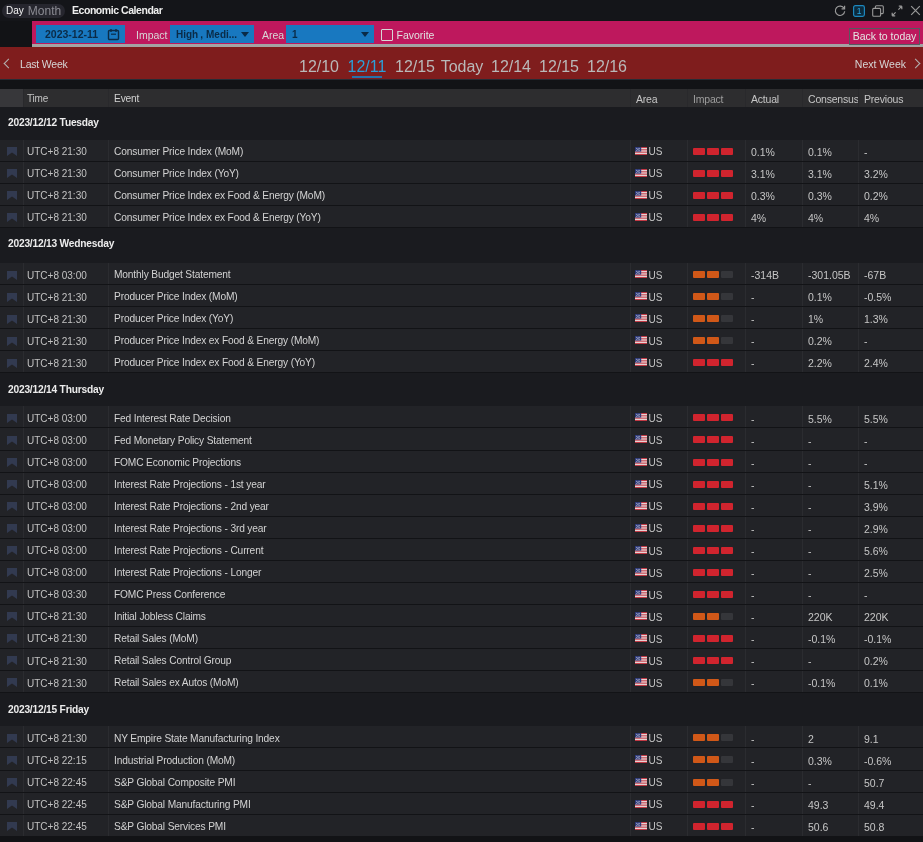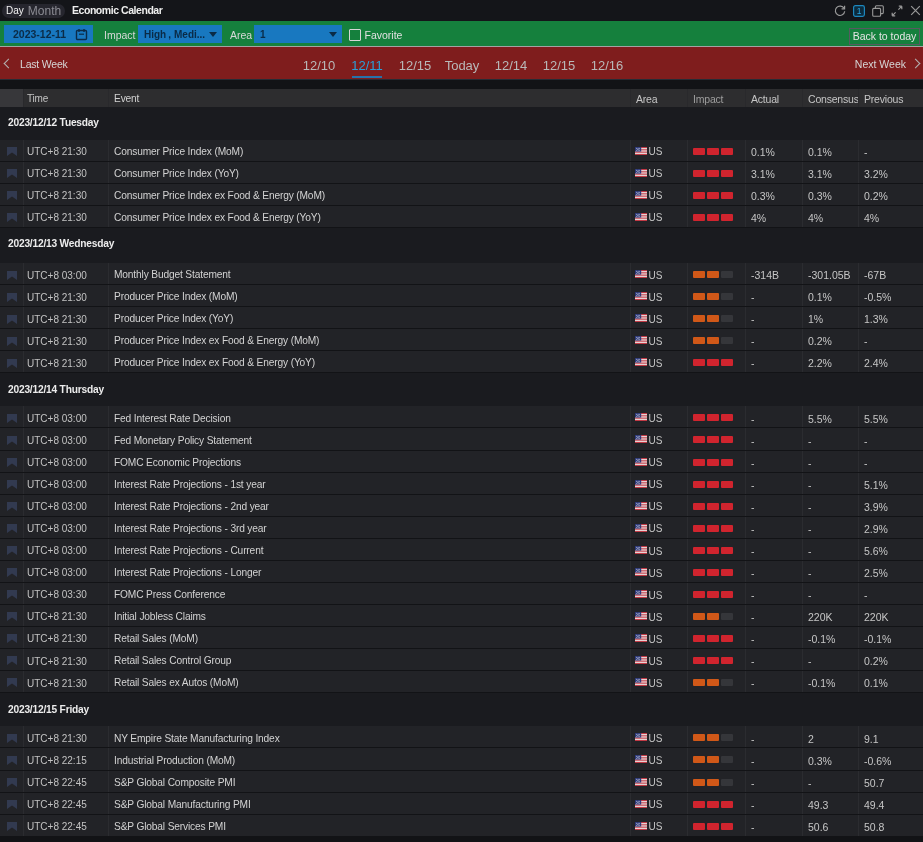--- a/index.html
+++ b/index.html
@@ -9,39 +9,39 @@
 
 .titlebar { position:relative; height:21px; background:#141519; }
 .tabpill { position:absolute; left:2px; top:3.5px; height:14px; background:#26262e; border-radius:7px; display:flex; align-items:center; padding:0 4px; gap:4px; }
 .tabpill .day { color:#f2f2f2; font-size:10px; }
 .tabpill .month { color:#8b8b93; font-size:12px; }
 .ttl { position:absolute; left:72px; top:4px; color:#eeeeee; font-weight:bold; font-size:10.5px; letter-spacing:-0.45px; }
 .winicons { position:absolute; right:0; top:0; height:21px; display:flex; align-items:center; }
 .winicons svg { display:block; }
 
 
-.filterbar { position:relative; height:26px; background:#15803d; border-bottom:1px solid #a3a3a3; }
+.filterbar { position:relative; height:26px; background:#be185d; border-bottom:3px solid #a3a3a3;margin-left:32px; }
 .datefield { position:absolute; left:4px; top:4px; width:89px; height:18px; background:#1878c0; color:#0b2b47; font-weight:bold; display:flex; align-items:center; padding:0 5px 0 9px; }
 .datefield .dt { flex:1; font-size:10.5px; }
 .lbl { position:absolute; top:8px; color:#d8d8d8; font-size:10.5px; }
 .sel { position:absolute; top:4px; height:18px; background:#1878c0; color:#0a2b47; font-weight:bold; display:flex; align-items:center; padding:0 14px 0 6px; font-size:10px; white-space:nowrap; overflow:hidden; }
 .sel .arr { position:absolute; right:5px; top:7px; width:0; height:0; border-left:4px solid transparent; border-right:4px solid transparent; border-top:5px solid #0a2b47; }
 .chk { position:absolute; left:349px; top:7.5px; width:12px; height:12px; border:1.5px solid #d6d6d6; border-radius:1px; background:transparent; }
 .chklbl { position:absolute; left:364.5px; top:8px; color:#e0e0e0; font-size:10.5px; }
 .backbtn { position:absolute; right:3px; top:7px; width:71px; height:17px; border:1px solid #565a60; color:#e4e4e4; font-size:10.5px; display:flex; align-items:center; justify-content:center; padding-bottom:2px; background:transparent; }
 
 
 .weeknav { position:relative; height:33px; background:#7f1d1d; border-bottom:1px solid #272c35; }
 .weeknav .lw { position:absolute; left:20px; top:10.5px; color:#d6d6d6; font-size:10.5px; letter-spacing:-0.2px; }
 .weeknav .nw { position:absolute; right:17px; top:10.5px; color:#d6d6d6; font-size:10.5px; }
 .chev { position:absolute; top:13px; width:7px; height:7px; border-left:1.5px solid #b4b4b4; border-bottom:1.5px solid #b4b4b4; }
 .chev.l { left:5px; transform:rotate(45deg); }
 .chev.r { right:4px; transform:rotate(225deg); }
 .dates { position:absolute; left:0; top:10.5px; width:100%; }
-.dates span { position:absolute; color:#b9b9b9; font-size:13px; transform:translateX(-50%); }
+.dates span { position:absolute; color:#b9b9b9; font-size:16px; transform:translateX(-50%); }
 .dates .active { color:#2b9fd8; }
 .underline { position:absolute; left:352px; top:29px; width:30px; height:2px; background:#2673ab; }
 
 
 .gap { height:9px; background:#121316; }
 
 
 .thead { height:17.5px; background:#2d2d2f; display:flex; color:#9d9d9d; font-size:10.5px; letter-spacing:-0.2px; }
 .thead .c { padding-top:3.5px; border-left-color:#29292c; }
 .seched { height:33px; background:#1a1b1f; color:#ececec; font-weight:bold; font-size:10.2px; letter-spacing:-0.2px; padding:10.5px 0 0 8px; }

